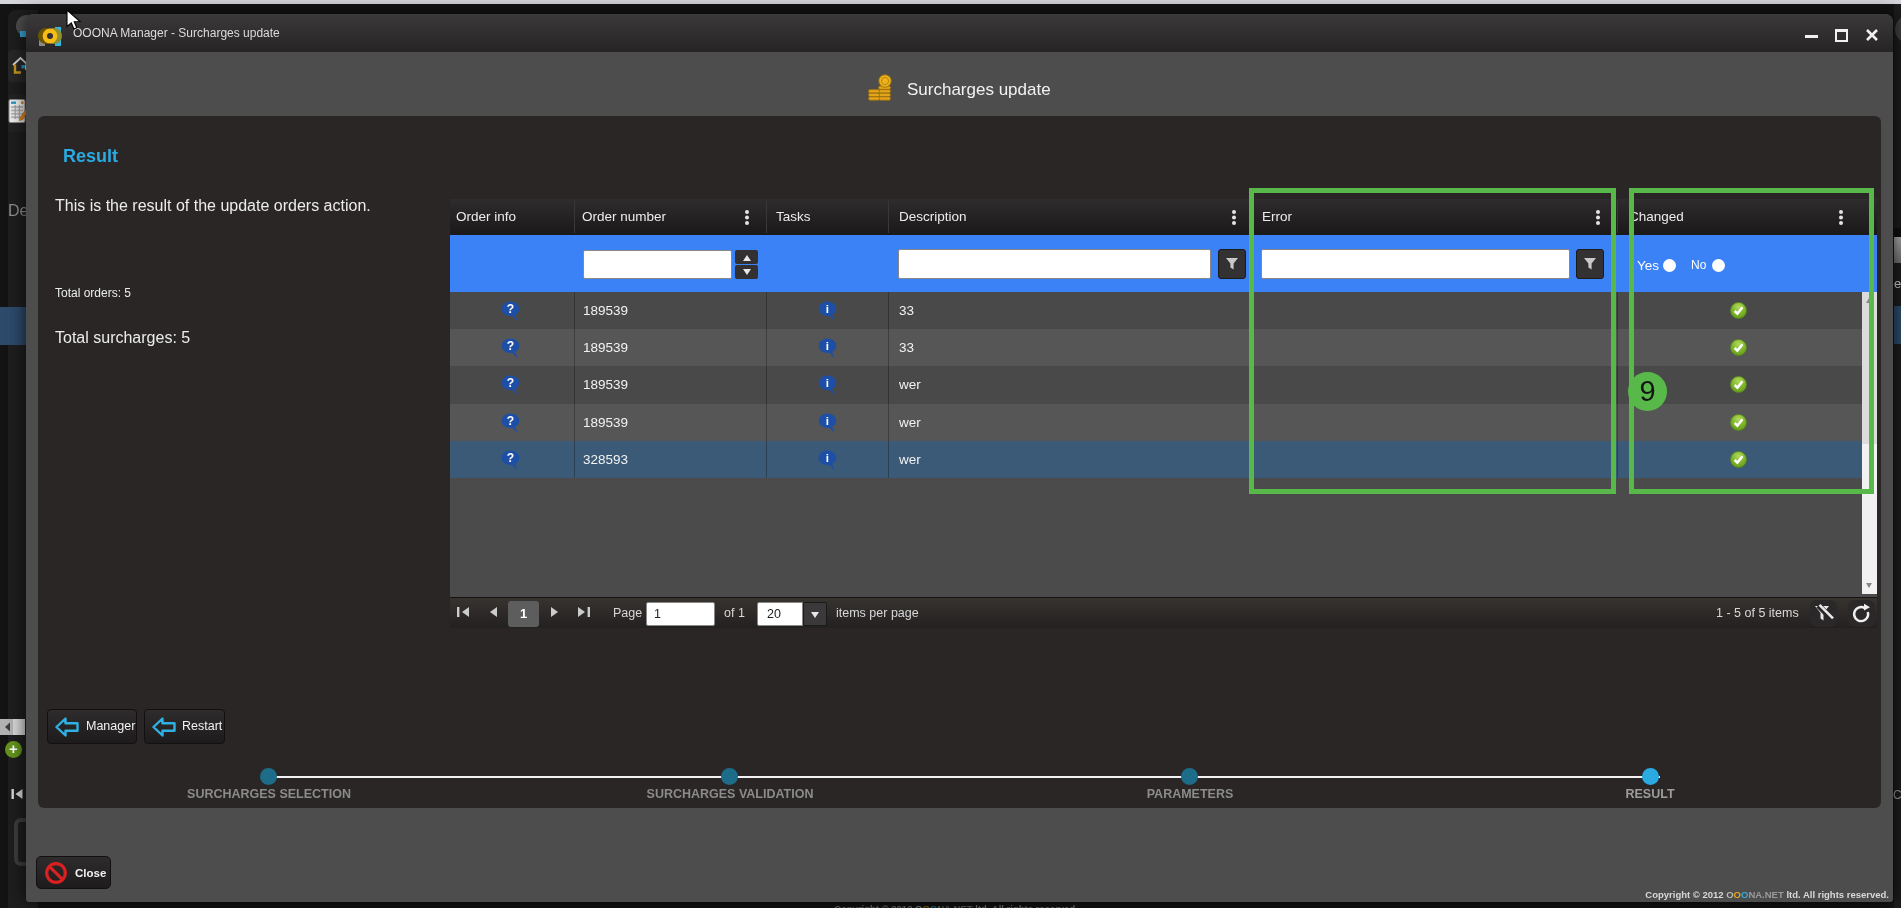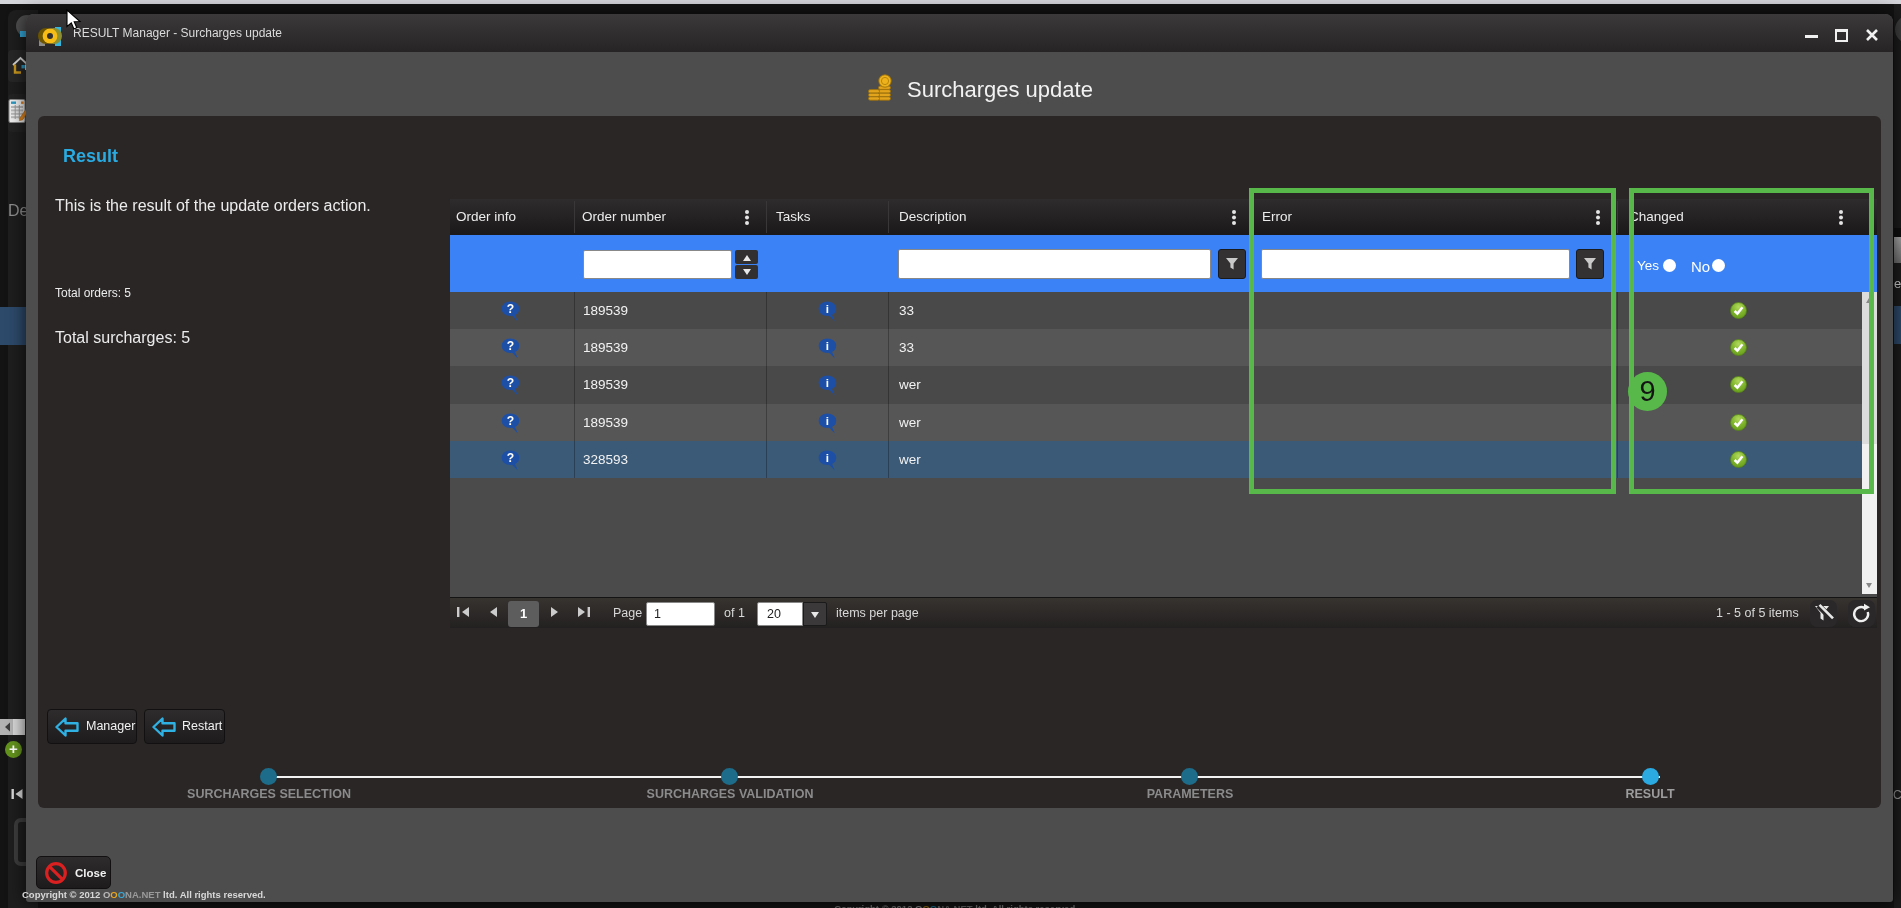--- a/index.html
+++ b/index.html
@@ -86,21 +86,21 @@
     <svg width="24" height="24" viewBox="0 0 24 24">
       <rect x="1" y="15" width="6" height="7" fill="#8a8a8a"></rect>
       <rect x="17" y="3" width="6" height="7" fill="#35b5e0"></rect>
       <rect x="17" y="14" width="6" height="8" fill="#35b5e0"></rect>
       <circle cx="8" cy="12" r="8" fill="#6b5500"></circle>
       <circle cx="16" cy="12" r="8" fill="#8f8f2f"></circle>
       <circle cx="12" cy="12" r="7.4" fill="#f7bc16"></circle>
       <circle cx="12" cy="12" r="3" fill="#312f30"></circle>
     </svg>
   </div>
-  <div class="abs" style="left:47px;top:0;height:38px;line-height:38px;font-size:12px;color:#dcdcdc">RESULT Manager - Surcharges update</div>
+  <div class="abs" style="left:47px;top:0;height:38px;line-height:38px;font-size:12px;color:#dcdcdc">OOONA Manager - Surcharges update</div>
 
   <div class="abs" style="left:1779px;top:21px;width:13px;height:3px;background:#f0f0f0"></div>
   <div class="abs" style="left:1809px;top:15px;width:13px;height:13px;border:2px solid #f0f0f0;border-top-width:3px"></div>
   <div class="abs" style="left:1839px;top:14px">
     <svg width="14" height="14">
         <path d="M2 2 L12 12 M12 2 L2 12" stroke="#f0f0f0" stroke-width="2.6"></path>
       </svg>
   </div>
 
   <div class="abs" style="left:842px;top:60px">
@@ -111,21 +111,21 @@
         <rect x="10.5" y="19.2" width="12" height="3.4" rx="1.6"></rect>
         <rect x="10.5" y="22.8" width="12" height="3.4" rx="1.6"></rect>
         <rect x="0.5" y="15.6" width="11" height="3.4" rx="1.6"></rect>
         <rect x="0.5" y="19.2" width="11" height="3.4" rx="1.6"></rect>
         <rect x="0.5" y="22.8" width="11" height="3.4" rx="1.6"></rect>
       </g>
       <circle cx="17" cy="7" r="6.2" fill="#eeb21c" stroke="#9a7008" stroke-width="0.9"></circle>
       <circle cx="17" cy="7" r="3.6" fill="none" stroke="#b8860b" stroke-width="1"></circle>
     </svg>
   </div>
-  <div class="abs" style="left:881px;top:62px;height:28px;line-height:28px;font-size:22px;color:#f2f2f2">Surcharges update</div>
+  <div class="abs" style="left:881px;top:62px;height:28px;line-height:28px;font-size:17px;color:#f2f2f2">Surcharges update</div>
 
   <div class="abs" style="left:12px;top:102px;width:1843px;height:692px;background:#2a2626;border-radius:6px">
 
     <div class="abs" style="left:25px;top:30px;font-size:18px;font-weight:bold;color:#29abe2">Result</div>
     <div class="abs" style="left:17px;top:81px;font-size:16px;color:#ececec">This is the result of the update orders action.</div>
     <div class="abs" style="left:17px;top:170px;font-size:12px;color:#ececec">Total orders: 5</div>
     <div class="abs" style="left:17px;top:213px;font-size:16px;color:#ececec">Total surcharges: 5</div>
 
     <div class="abs" style="left:412px;top:83px;width:1427px;height:429px">
 
@@ -162,21 +162,21 @@
             </svg>
         </div>
         <div class="ginput abs" style="left:811px;top:14px;width:309px;height:30px"></div>
         <div class="abs" style="left:1126px;top:14px;width:28px;height:30px;background:#343132;border-radius:3px;border:1px solid #1a1a1a">
           <svg width="14" height="14" style="margin:7px 0 0 6px">
               <path d="M1 1 H13 L8.6 6.5 V12.5 L5.4 10.6 V6.5 Z" fill="#c9c9c9"></path>
             </svg>
         </div>
         <div class="abs" style="left:1187px;top:23px;font-size:13.5px;color:#fff">Yes</div>
         <div class="radio" style="left:1213px;top:24px"></div>
-        <div class="abs" style="left:1241px;top:23px;font-size:15px;color:#fff">No</div>
+        <div class="abs" style="left:1241px;top:23px;font-size:12px;color:#fff">No</div>
         <div class="radio" style="left:1262px;top:24px"></div>
       </div>
 
       <div id="rows" class="abs" style="left:0;top:93px;width:1412px;height:186px">
         <div class="row" style="top:0;height:37px;background:#4a494a"></div>
         <div class="row" style="top:37px;height:37px;background:#575657"></div>
         <div class="row" style="top:74px;height:38px;background:#4a494a"></div>
         <div class="row" style="top:112px;height:37px;background:#575657"></div>
         <div class="row" style="top:149px;height:37px;background:#3b5a77"></div>
         <div class="cellline" style="left:124px"></div>
@@ -351,20 +351,20 @@
     <div class="steplbl" style="left:1432px;top:671px;color:#9d9d9d">RESULT</div>
   </div>
 
   <div class="btn" style="left:10px;top:842px;width:75px;height:33px;border-radius:5px">
     <svg width="24" height="24" style="position:absolute;left:7px;top:4px">
         <circle cx="12" cy="12" r="9.3" fill="none" stroke="#da2020" stroke-width="3.2"></circle>
         <path d="M5.8 5.8 L18.2 18.2" stroke="#da2020" stroke-width="3.2"></path>
       </svg>
     <span style="position:absolute;left:38px;top:10px;font-weight:bold;font-size:11.5px">Close</span>
   </div>
-  <div class="abs" style="left:-4px;top:875px;width:1867px;text-align:left;font-size:9.5px;font-weight:bold;color:#d8d8d8">Copyright © 2012 <span style="color:#b9b9b9">O</span><span style="color:#eca51c">O</span><span style="color:#35aadc">O</span><span style="color:#9a9a9a">NA.NET</span> ltd. All rights reserved.</div>
+  <div class="abs" style="left:-4px;top:875px;width:1867px;text-align:right;font-size:9.5px;font-weight:bold;color:#d8d8d8">Copyright © 2012 <span style="color:#b9b9b9">O</span><span style="color:#eca51c">O</span><span style="color:#35aadc">O</span><span style="color:#9a9a9a">NA.NET</span> ltd. All rights reserved.</div>
 </div>
 
 <div class="abs" style="left:66px;top:9px;z-index:50">
 <svg width="16" height="22" viewBox="0 0 16 22">
       <path d="M1 1 L1 17.5 L5.3 13.8 L7.9 20 L10.8 18.7 L8.2 12.7 L14 12.5 Z" fill="#fff" stroke="#000" stroke-width="1.1"></path>
     </svg>
 </div>
 
 </body></html>

